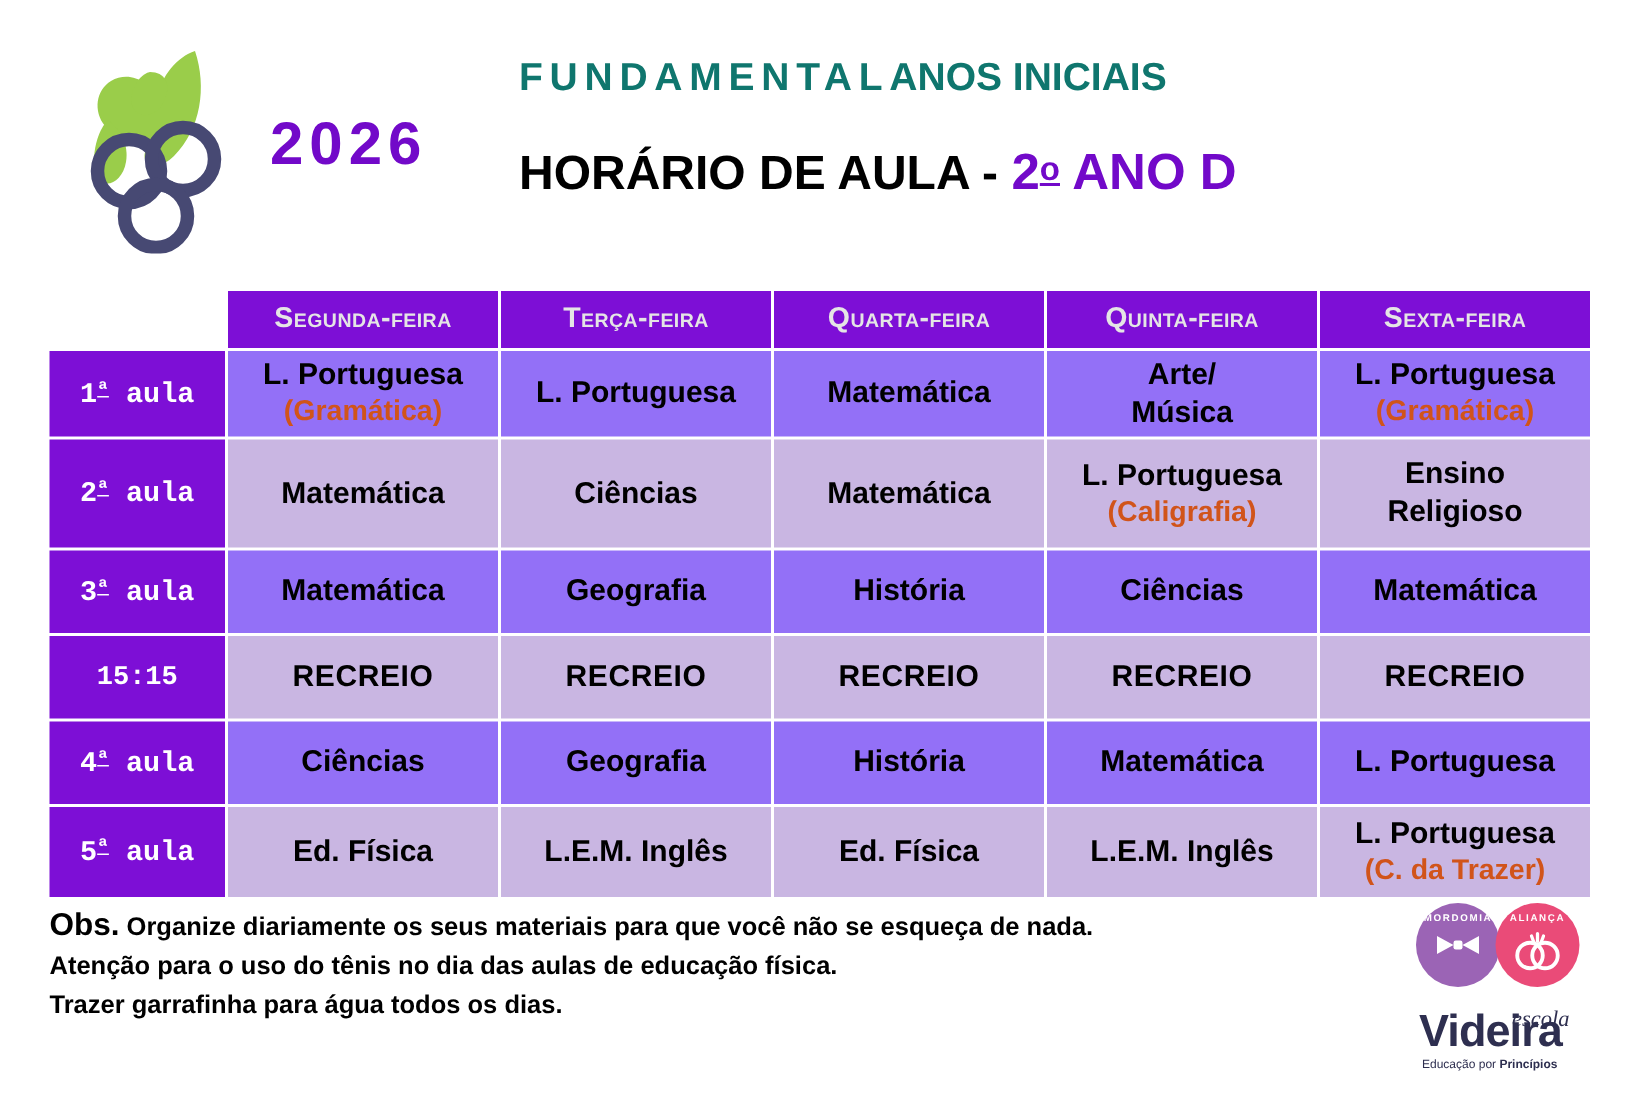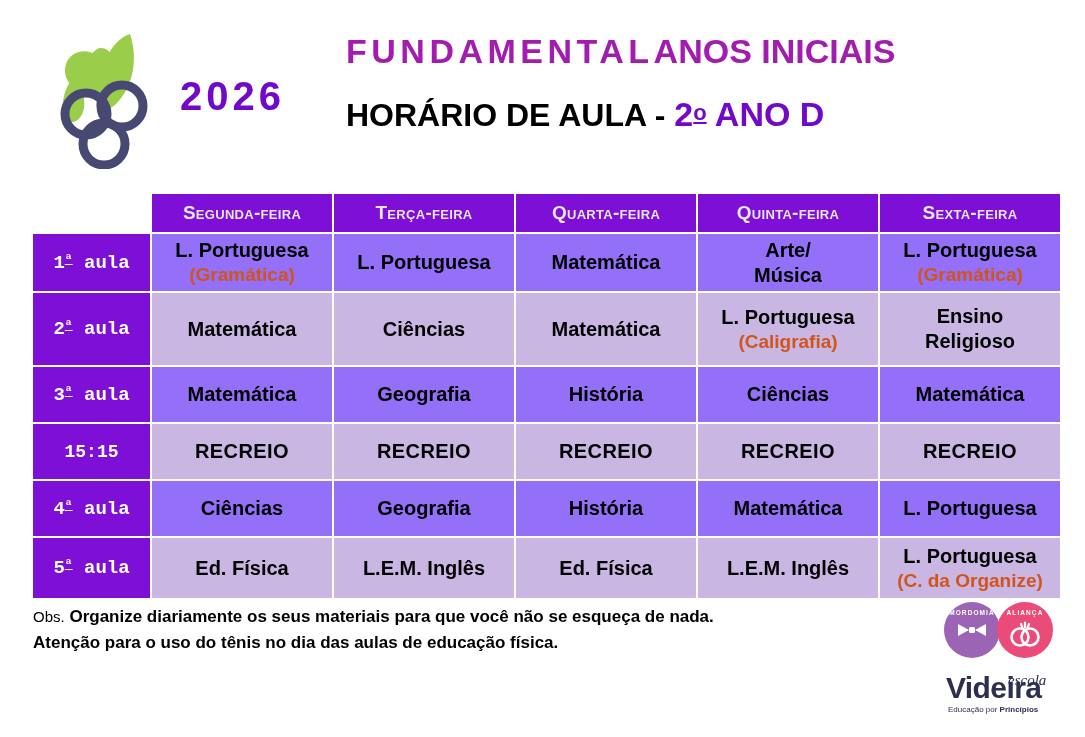--- a/index.html
+++ b/index.html
@@ -34,23 +34,23 @@
     color: #7209c9;
     letter-spacing: 4px;
     font-family: "Liberation Sans", sans-serif;
   }
   #title-block {
     position: absolute;
     left: 346px; top: 28px;
     width: 700px;
   }
   #title-line-1 {
-    font-size: 34px;
-    font-weight: bold;
-    color: #a21caf;
+    font-size: 26px;
+    font-weight: bold;
+    color: #0f766e;
     line-height: 46px;
     white-space: nowrap;
   }
   #title-line-1 .spaced {
     letter-spacing: 4.5px;
   }
   #title-line-2 {
     font-size: 32px;
     font-weight: bold;
     color: #000000;
@@ -143,22 +143,22 @@
     width: 700px;
     color: #000000;
   }
   .obs-line {
     font-size: 17px;
     font-weight: bold;
     line-height: 26px;
     white-space: nowrap;
   }
   .obs-lead {
-    font-size: 15px;
-    font-weight: normal;
+    font-size: 21px;
+    font-weight: bold;
     margin-top: 42px;
   }
 
   
   #footer-logos {
     position: absolute;
     left: 944px; top: 602px;
     width: 126px; height: 116px;
   }
   .badge {
@@ -293,30 +293,31 @@
         <td class="cell"><span style="white-space: pre-line;">História</span></td>
         <td class="cell"><span style="white-space: pre-line;">Matemática</span></td>
         <td class="cell"><span style="white-space: pre-line;">L. Portuguesa</span></td>
       </tr>
       <tr class="row-b r6">
         <th class="time-cell"><span>5</span><span class="sup">ª</span><span> aula</span></th>
         <td class="cell"><span style="white-space: pre-line;">Ed. Física</span></td>
         <td class="cell"><span style="white-space: pre-line;">L.E.M. Inglês</span></td>
         <td class="cell"><span style="white-space: pre-line;">Ed. Física</span></td>
         <td class="cell"><span style="white-space: pre-line;">L.E.M. Inglês</span></td>
-        <td class="cell"><span style="white-space: pre-line;">L. Portuguesa</span><span class="sub-note">(C. da Organize)</span></td>
+        <td class="cell"><span style="white-space: pre-line;">L. Portuguesa</span><span class="sub-note">(C. da Trazer)</span></td>
       </tr>
     </tbody>
 </table>
 
 <div id="obs-block">
   <div class="obs-line">
     <span class="obs-lead">Obs.</span><span> Organize diariamente os seus materiais para que você não se esqueça de nada.</span>
   </div>
   <div class="obs-line">Atenção para o uso do tênis no dia das aulas de educação física.</div>
+  <div class="obs-line">Trazer garrafinha para água todos os dias.</div>
 </div>
 
 <div id="footer-logos">
 
   <div class="badge mordomia">
     <div class="badge-label">MORDOMIA</div>
     <svg width="56" height="56" viewBox="0 0 56 56" xmlns="http://www.w3.org/2000/svg">
       <path d="M14 34 L25 28 L14 22 Z" fill="#ffffff"></path>
       <path d="M42 34 L31 28 L42 22 Z" fill="#ffffff"></path>
       <rect x="25" y="25" width="6" height="6" rx="1.5" fill="#ffffff"></rect>

